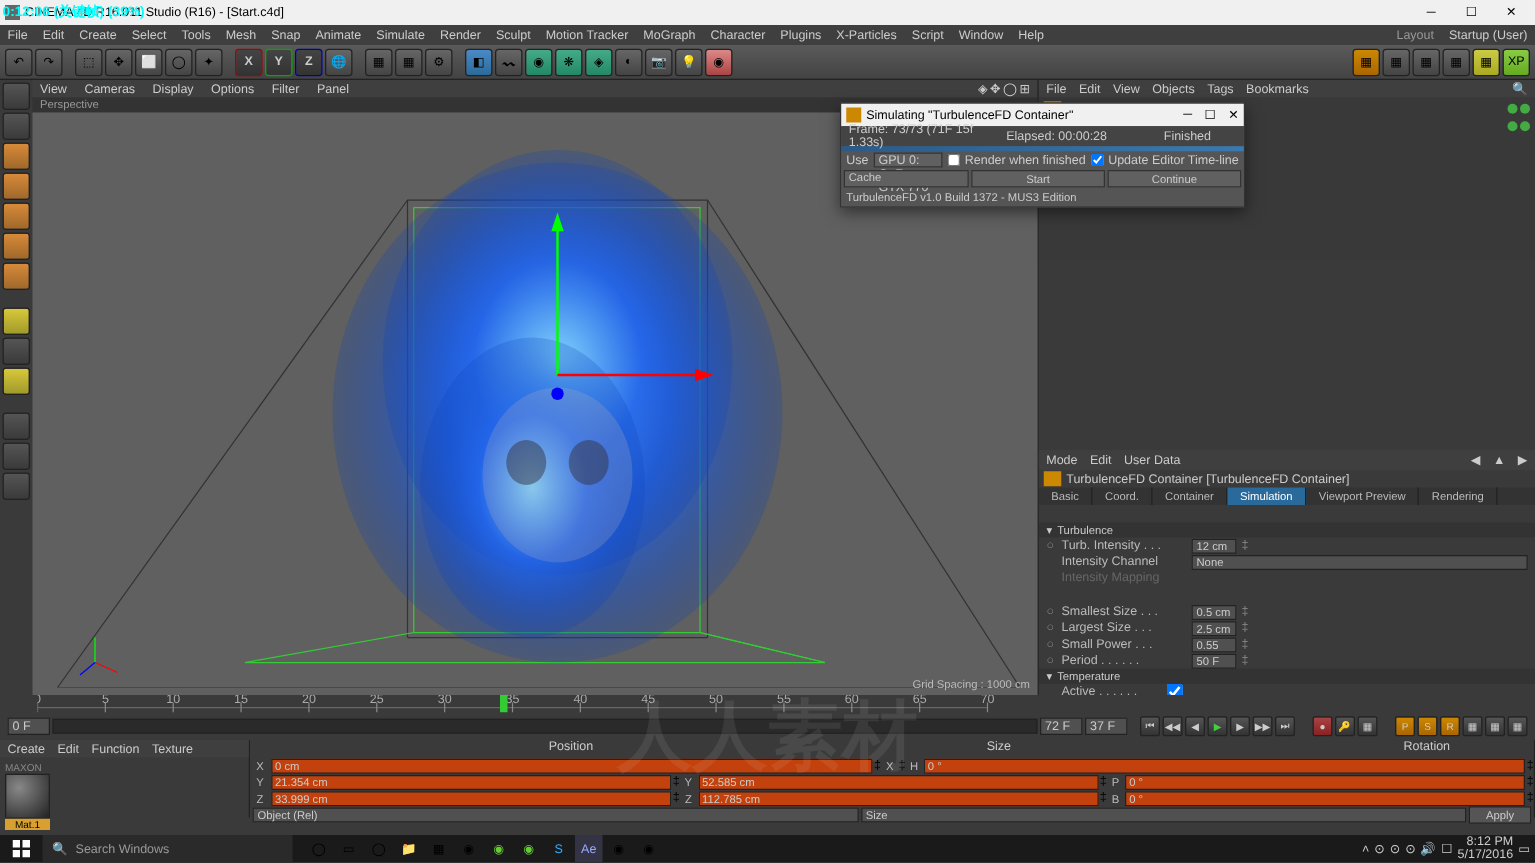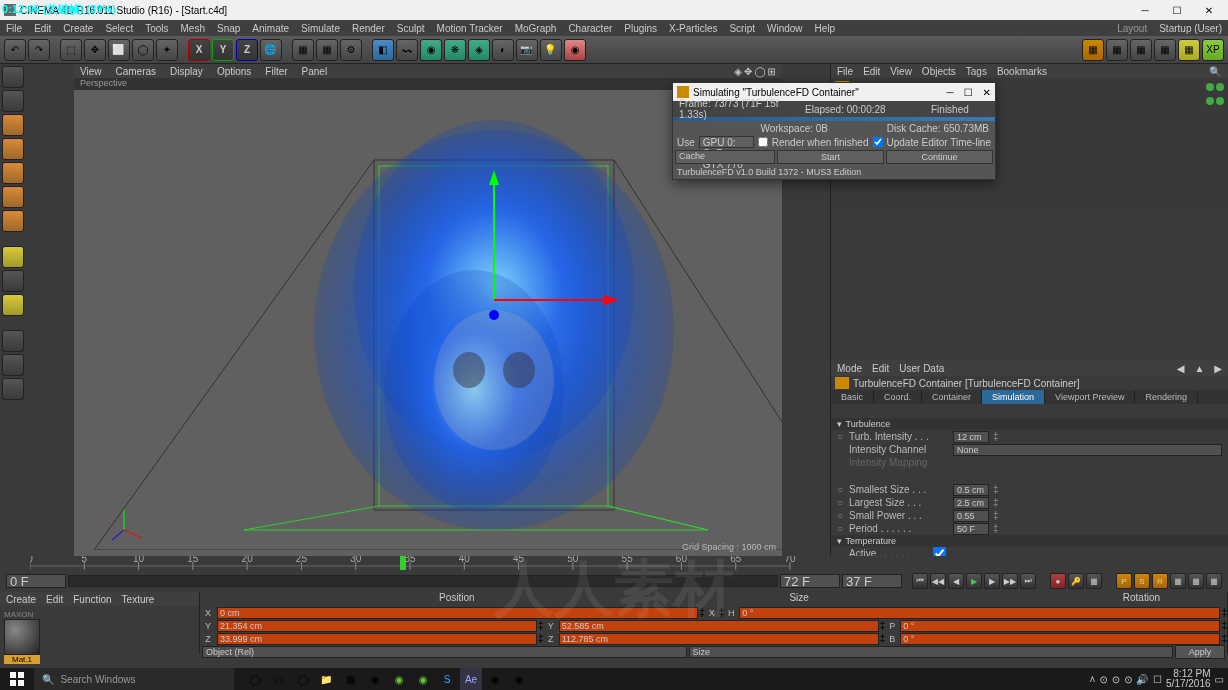--- a/index.html
+++ b/index.html
@@ -14,21 +14,21 @@
 .menubar .menu-item { cursor: pointer; }
 .menubar .layout-label { margin-left: auto; color: #999; }
 .toolbar-main { height: 28px; background: linear-gradient(#5a5a5a,#434343); display: flex; align-items: center; padding: 0 4px; gap: 2px; border-bottom: 1px solid #222; }
 .toolbar-main .tool-btn { width: 22px; height: 22px; background: linear-gradient(#666,#444); border: 1px solid #222; border-radius: 3px; display: flex; align-items: center; justify-content: center; cursor: pointer; }
 .toolbar-main .sep { width: 6px; }
 .axis-btn { width: 22px; height: 22px; background: linear-gradient(#444,#333); border: 1px solid #222; border-radius: 3px; display: flex; align-items: center; justify-content: center; cursor: pointer; font-weight: bold; color: #ccc; }
 .axis-btn.x { border-color: #a00; }
 .axis-btn.y { border-color: #0a0; }
 .axis-btn.z { border-color: #00a; }
 .right-tools { margin-left: auto; display: flex; gap: 2px; }
-.main-area { display: flex; height: 492px; gap: 48px; }
+.main-area { display: flex; height: 492px; }
 .left-toolbar { width: 26px; background: #3a3a3a; display: flex; flex-direction: column; gap: 2px; padding: 2px; }
 .left-toolbar .tool { width: 22px; height: 22px; background: linear-gradient(#555,#3a3a3a); border: 1px solid #222; border-radius: 3px; cursor: pointer; }
 .left-toolbar .tool.orange { background: linear-gradient(#d88a3a,#a0682a); }
 .left-toolbar .tool.yellow { background: linear-gradient(#d8c83a,#a09a2a); }
 .viewport-area { flex: 1; display: flex; flex-direction: column; }
 .viewport-menu { height: 14px; background: #3f3f3f; display: flex; align-items: center; padding: 0 6px; gap: 14px; color: #ccc; font-size: 9px; }
 .viewport-menu span { cursor: pointer; }
 .viewport-menu .vp-icons { margin-left: auto; display: flex; gap: 2px; }
 .viewport-header { height: 12px; background: #333; color: #999; padding: 0 6px; font-size: 9px; }
 .viewport { flex: 1; background: #606060; position: relative; overflow: hidden; }
@@ -53,21 +53,21 @@
 .attr-tab.active { background: #2a6a9a; color: #fff; }
 .attr-content { flex: 1; background: #3a3a3a; overflow: auto; padding: 0; }
 .section-header { background: #333; color: #ccc; padding: 1px 6px; font-size: 9px; display: flex; align-items: center; cursor: pointer; }
 .section-header::before { content: '▸'; margin-right: 4px; }
 .section-header.open::before { content: '▾'; }
 .attr-row { display: flex; align-items: center; height: 13px; padding: 0 6px; gap: 4px; font-size: 9px; color: #bbb; }
 .attr-row .label { width: 80px; }
 .attr-row .bullet { width: 8px; color: #888; }
 .attr-field { background: #505050; border: 1px solid #222; color: #ccc; padding: 0 3px; height: 12px; font-size: 9px; margin-left: 20px; }
 .attr-row .spinner { width: 8px; color: #888; }
-.timeline-field { width: 60px; height: 14px; background: #505050; border: 1px solid #222; color: #ccc; font-size: 13px; padding: 0 3px; }
+.timeline-field { width: 34px; height: 14px; background: #505050; border: 1px solid #222; color: #ccc; font-size: 10px; padding: 0 3px; }
 .playback-bar { height: 22px; background: #3a3a3a; display: flex; align-items: center; padding: 0 6px; gap: 2px; }
 .play-btn { width: 16px; height: 16px; background: linear-gradient(#555,#333); border: 1px solid #222; border-radius: 2px; display: flex; align-items: center; justify-content: center; cursor: pointer; color: #ccc; font-size: 8px; }
 .bottom-panels { display: flex; height: 62px; background: #3a3a3a; }
 .mat-panel { width: 200px; border-right: 1px solid #222; }
 .panel-menu { height: 14px; background: #3f3f3f; display: flex; align-items: center; padding: 0 6px; gap: 10px; color: #ccc; font-size: 9px; }
 .mat-content { padding: 4px; display: flex; gap: 4px; }
 .mat-swatch { width: 36px; height: 36px; background: radial-gradient(circle at 30% 30%, #888, #222); border: 1px solid #222; }
 .mat-label { background: #d8a030; color: #000; font-size: 8px; padding: 0 2px; width: 36px; text-align: center; }
 .coord-panel { flex: 1; border-right: 1px solid #222; }
 .coord-header { display: flex; height: 14px; background: #3a3a3a; color: #ccc; font-size: 9px; }
@@ -509,24 +509,20 @@
       <span>✕</span>
     </div>
   </div>
   <div class="sim-body">
     <div class="sim-status">
       <div style="flex:1">Frame: 73/73 (71F 15f 1.33s)</div>
       <div style="flex:1">Elapsed: 00:00:28</div>
       <div style="flex:0 0 70px">Finished</div>
     </div>
     <div class="sim-progress"></div>
-    <div class="sim-info">
-      <div style="flex:1;text-align:right">Workspace: 0B</div>
-      <div style="flex:1;text-align:right">Disk Cache: 650.73MB</div>
-    </div>
     <div class="sim-gpu">
       <span>Use</span>
       <div class="sel">GPU 0: GeForce GTX 770</div>
       <input type="checkbox" class="chk" style="">
       <span>Render when finished</span>
       <input type="checkbox" class="chk" checked="" style="">
       <span>Update Editor Time-line</span>
     </div>
     <div class="sim-buttons">
       <div class="sel">Cache</div>

